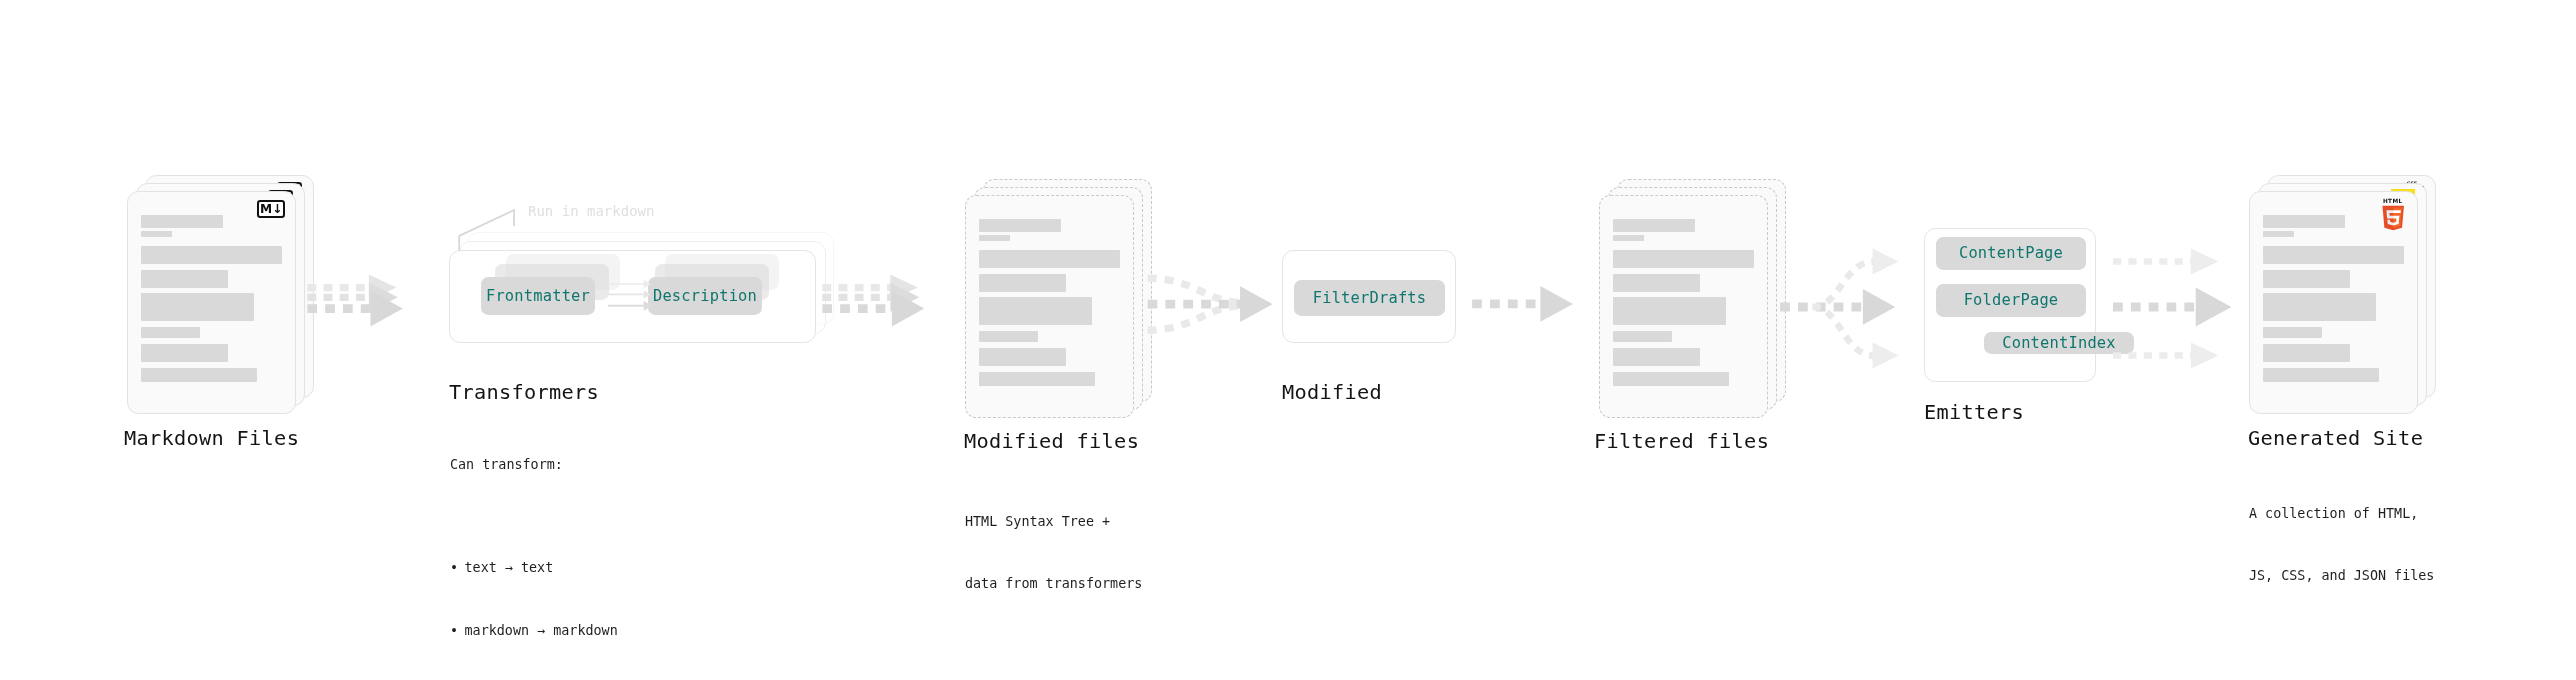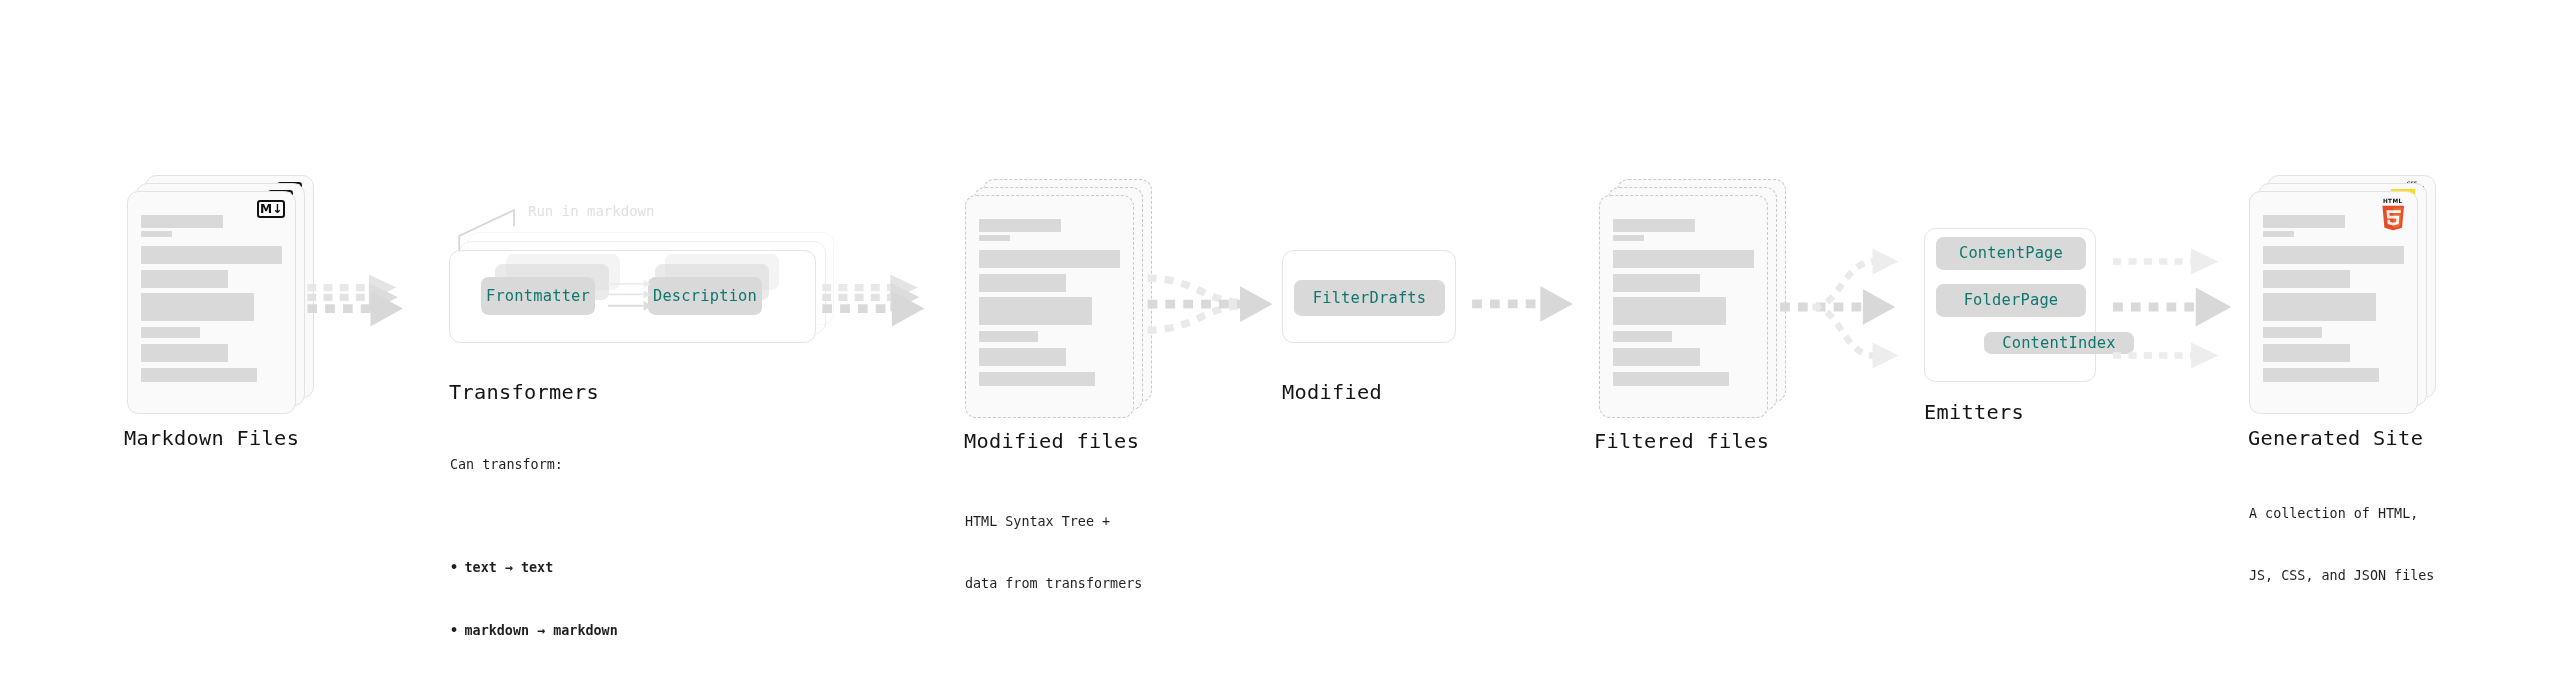--- a/index.html
+++ b/index.html
@@ -138,21 +138,21 @@
   }
   .caption {
     position: absolute;
     font-size: 13.4px;
     line-height: 1.55;
     color: #1f1f1f;
     white-space: pre;
   }
   .caption ul { list-style: none; }
   .caption li:before { content: "\2022"; margin-right: 6.5px; }
-  .caption li { white-space: pre; font-weight: bold; }
+  .caption li { white-space: pre; }
 
   .parallel-label {
     position: absolute;
     font-size: 14px;
     color: #e0e0e0;
     white-space: nowrap;
   }
 
   svg { overflow: visible; }
 </style>

